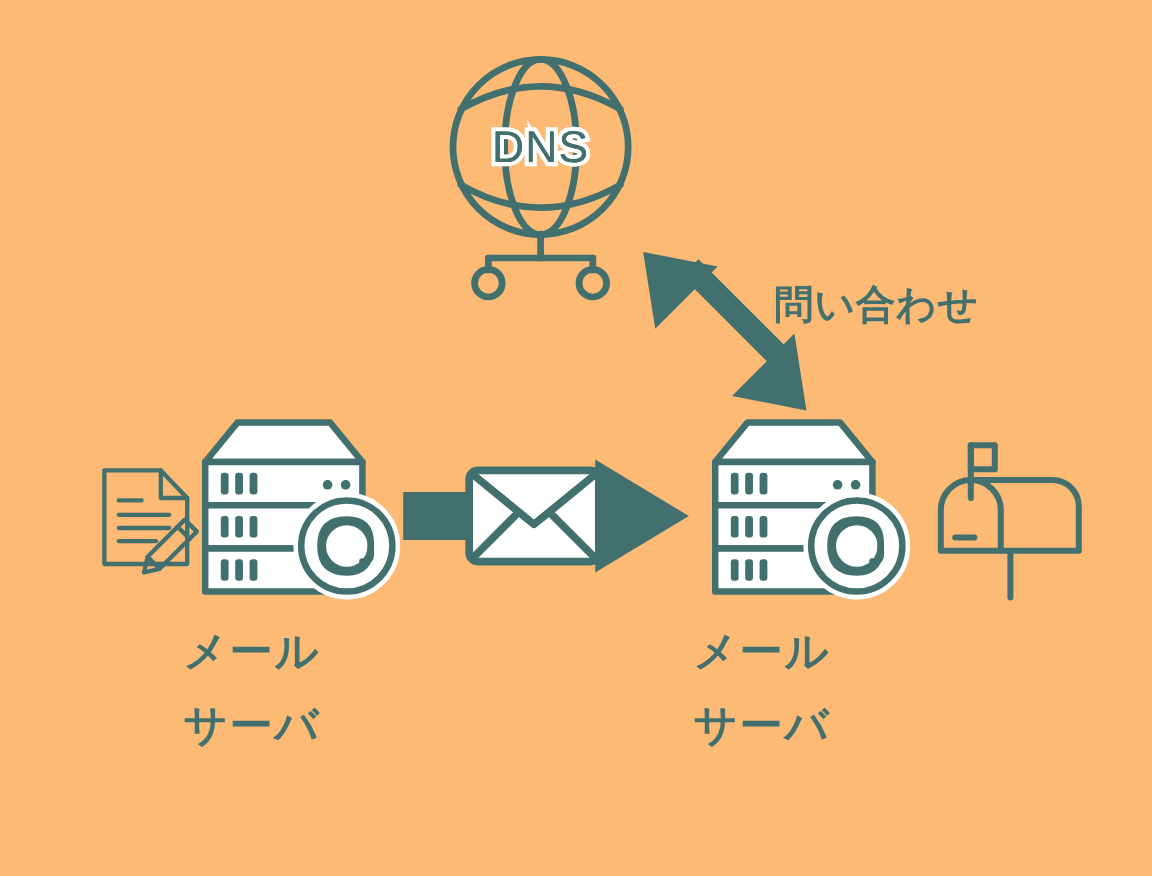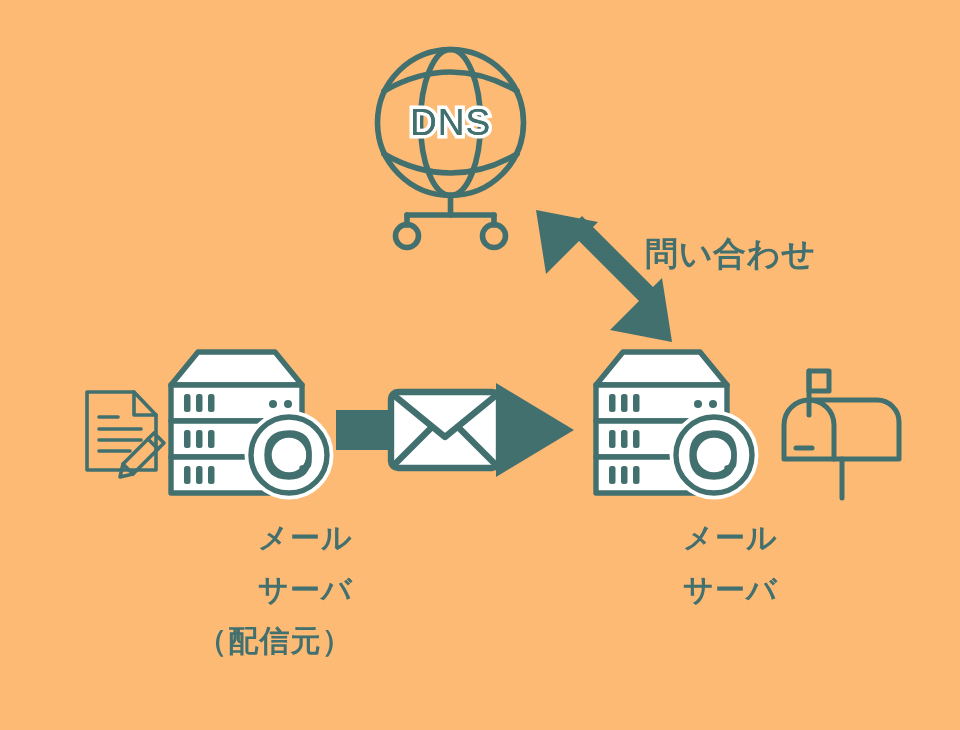--- a/index.html
+++ b/index.html
@@ -28,24 +28,24 @@
   #doc-node      { left: 78px;  top: 385px; width: 92px;  height: 92px;  }
   #server-src    { left: 165px; top: 345px; width: 175px; height: 160px; }
   #mail-flow     { left: 336px; top: 375px; width: 240px; height: 110px; }
   #server-dst    { left: 590px; top: 345px; width: 175px; height: 160px; }
   #mailbox-node  { left: 772px; top: 363px; width: 132px; height: 140px; }
   #query-arrow   { left: 524px; top: 200px; width: 160px; height: 160px; }
 
   
   .label-block {
     position: absolute;
-    text-align: right;
+    text-align: left;
     color: #42706f;
     font-weight: bold;
-    font-size: 30px;
+    font-size: 36px;
     line-height: 1.72;
     letter-spacing: 0.04em;
     white-space: nowrap;
     font-family: "Liberation Sans", "DejaVu Sans", sans-serif;
   }
   #label-src { left: 153px; top: 512px; width: 200px; }
   #label-dst { left: 578px; top: 512px; width: 200px; }
   .label-line { display: block; }
 
   #query-label {
@@ -231,21 +231,20 @@
         <path d="M 24 85 L 40 85"></path>
 
         <path d="M 70 96 L 70 135"></path>
       </g>
     </svg>
   </div>
 
   <div class="label-block" id="label-src">
     <span class="label-line">メール</span>
     <span class="label-line">サーバ</span>
-    <span class="label-line">（配信元）</span>
   </div>
 
   <div class="label-block" id="label-dst">
     <span class="label-line">メール</span>
     <span class="label-line">サーバ</span>
   </div>
 
 </div>
 
 </body></html>

